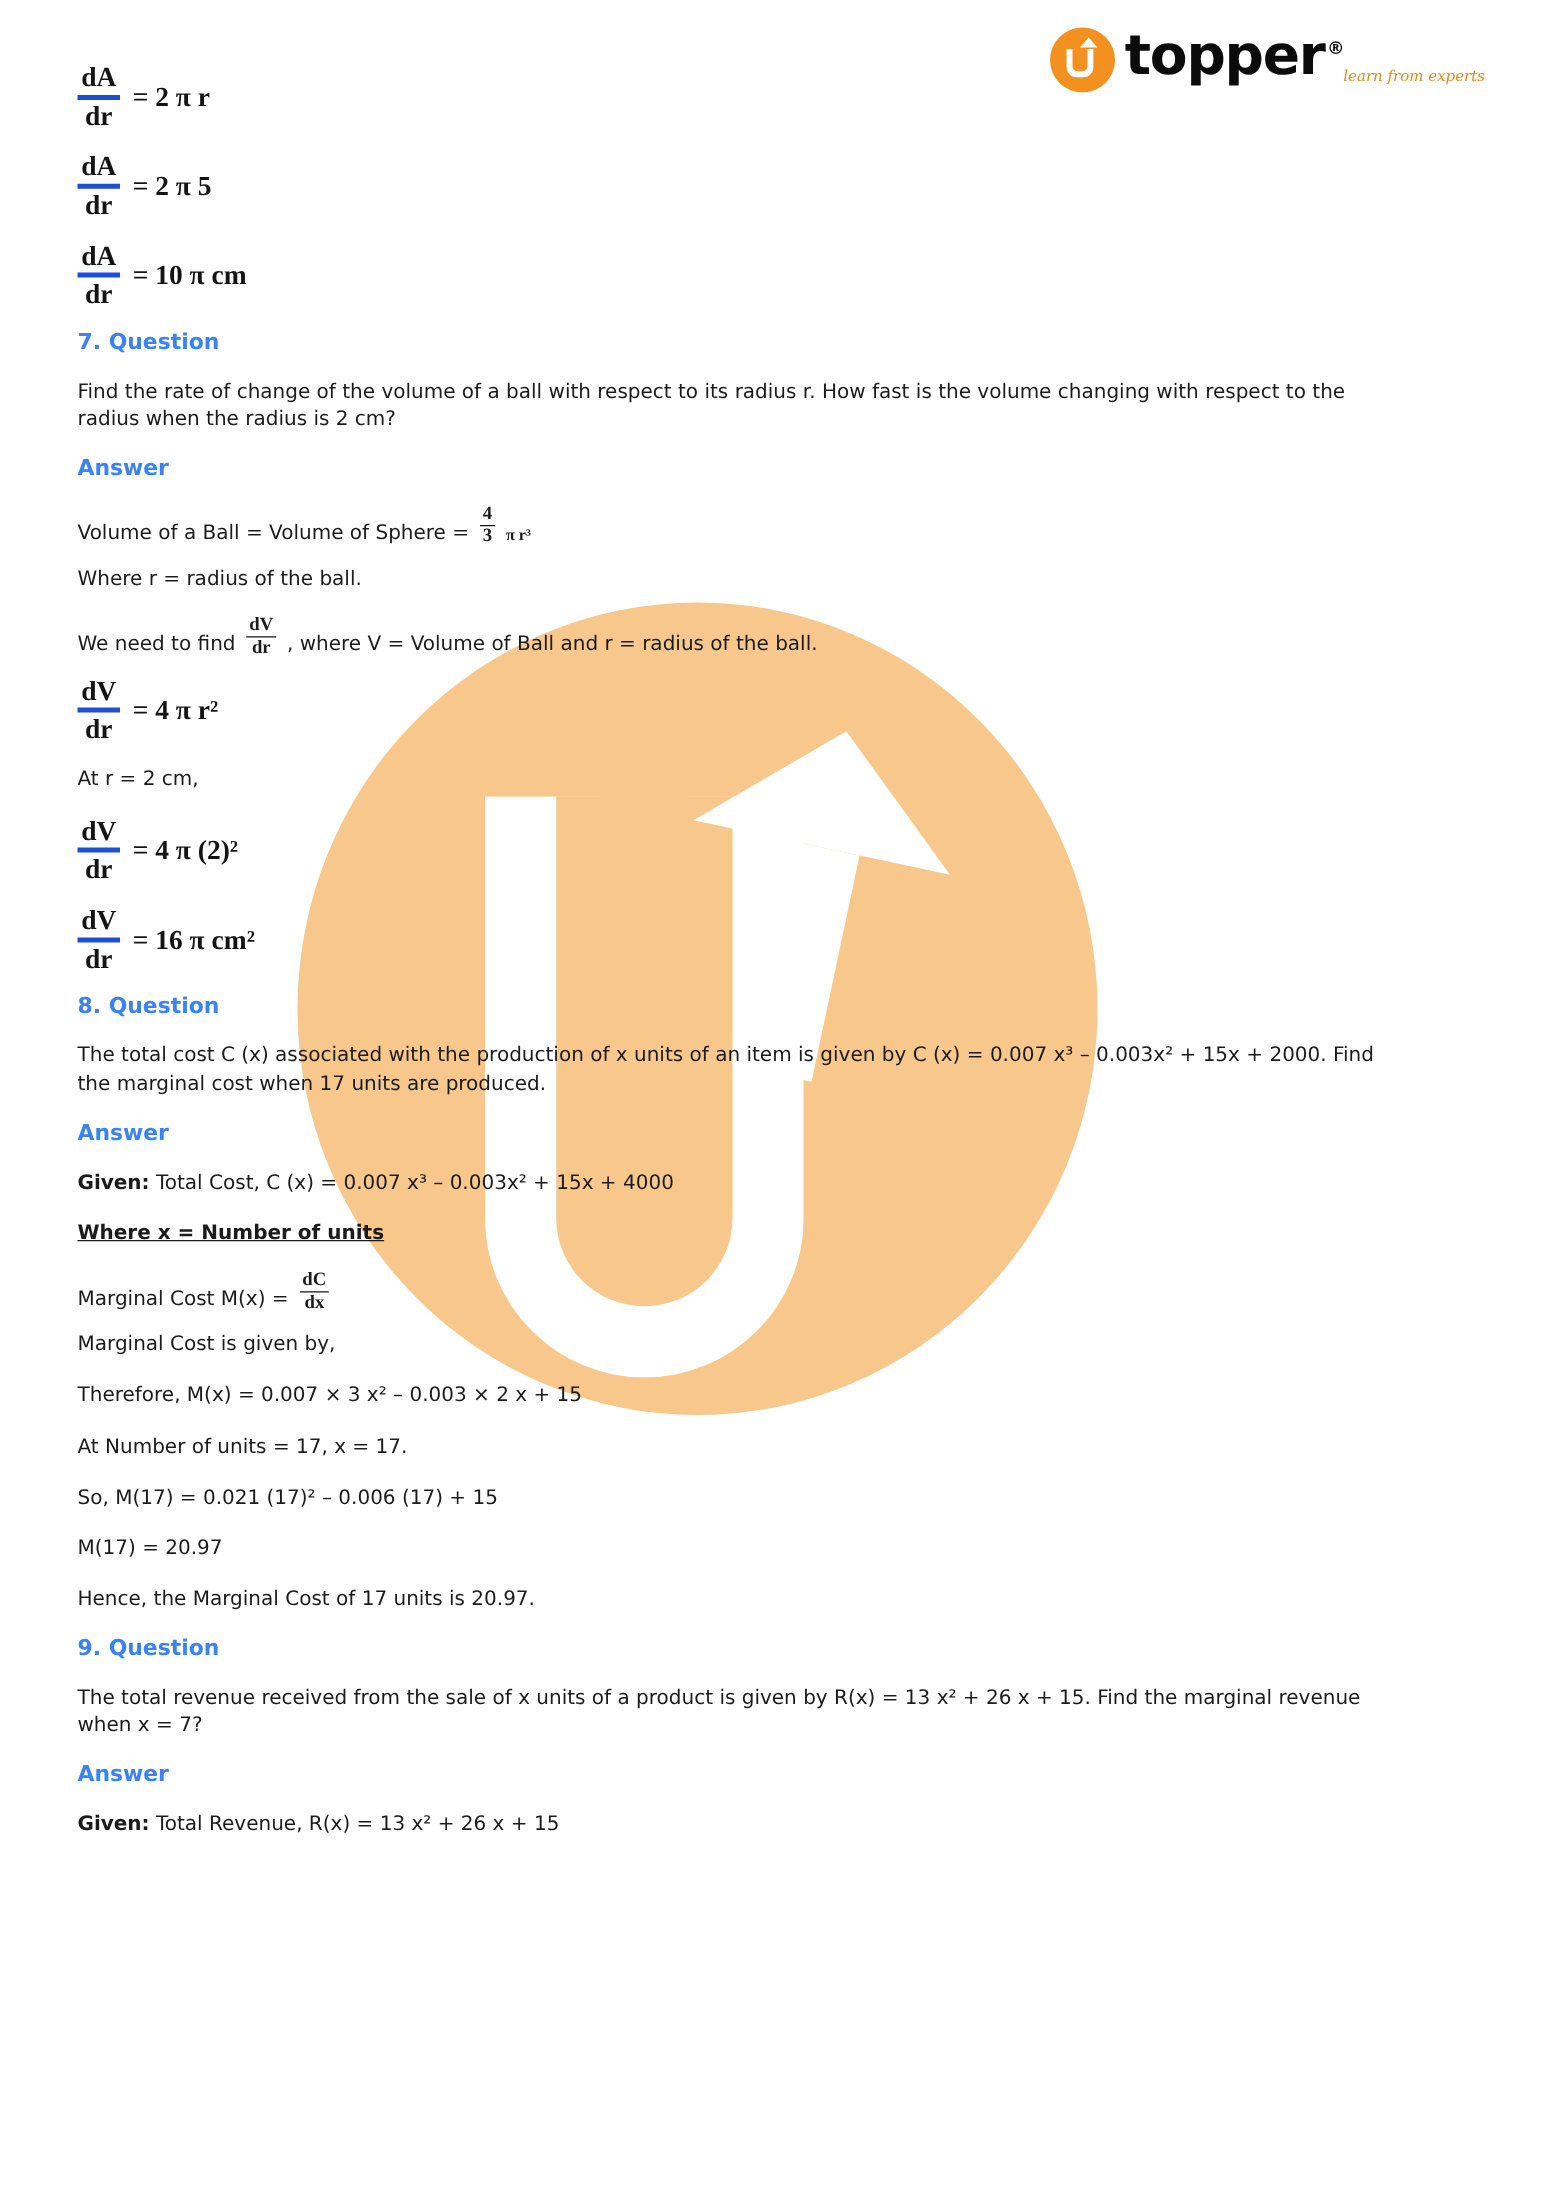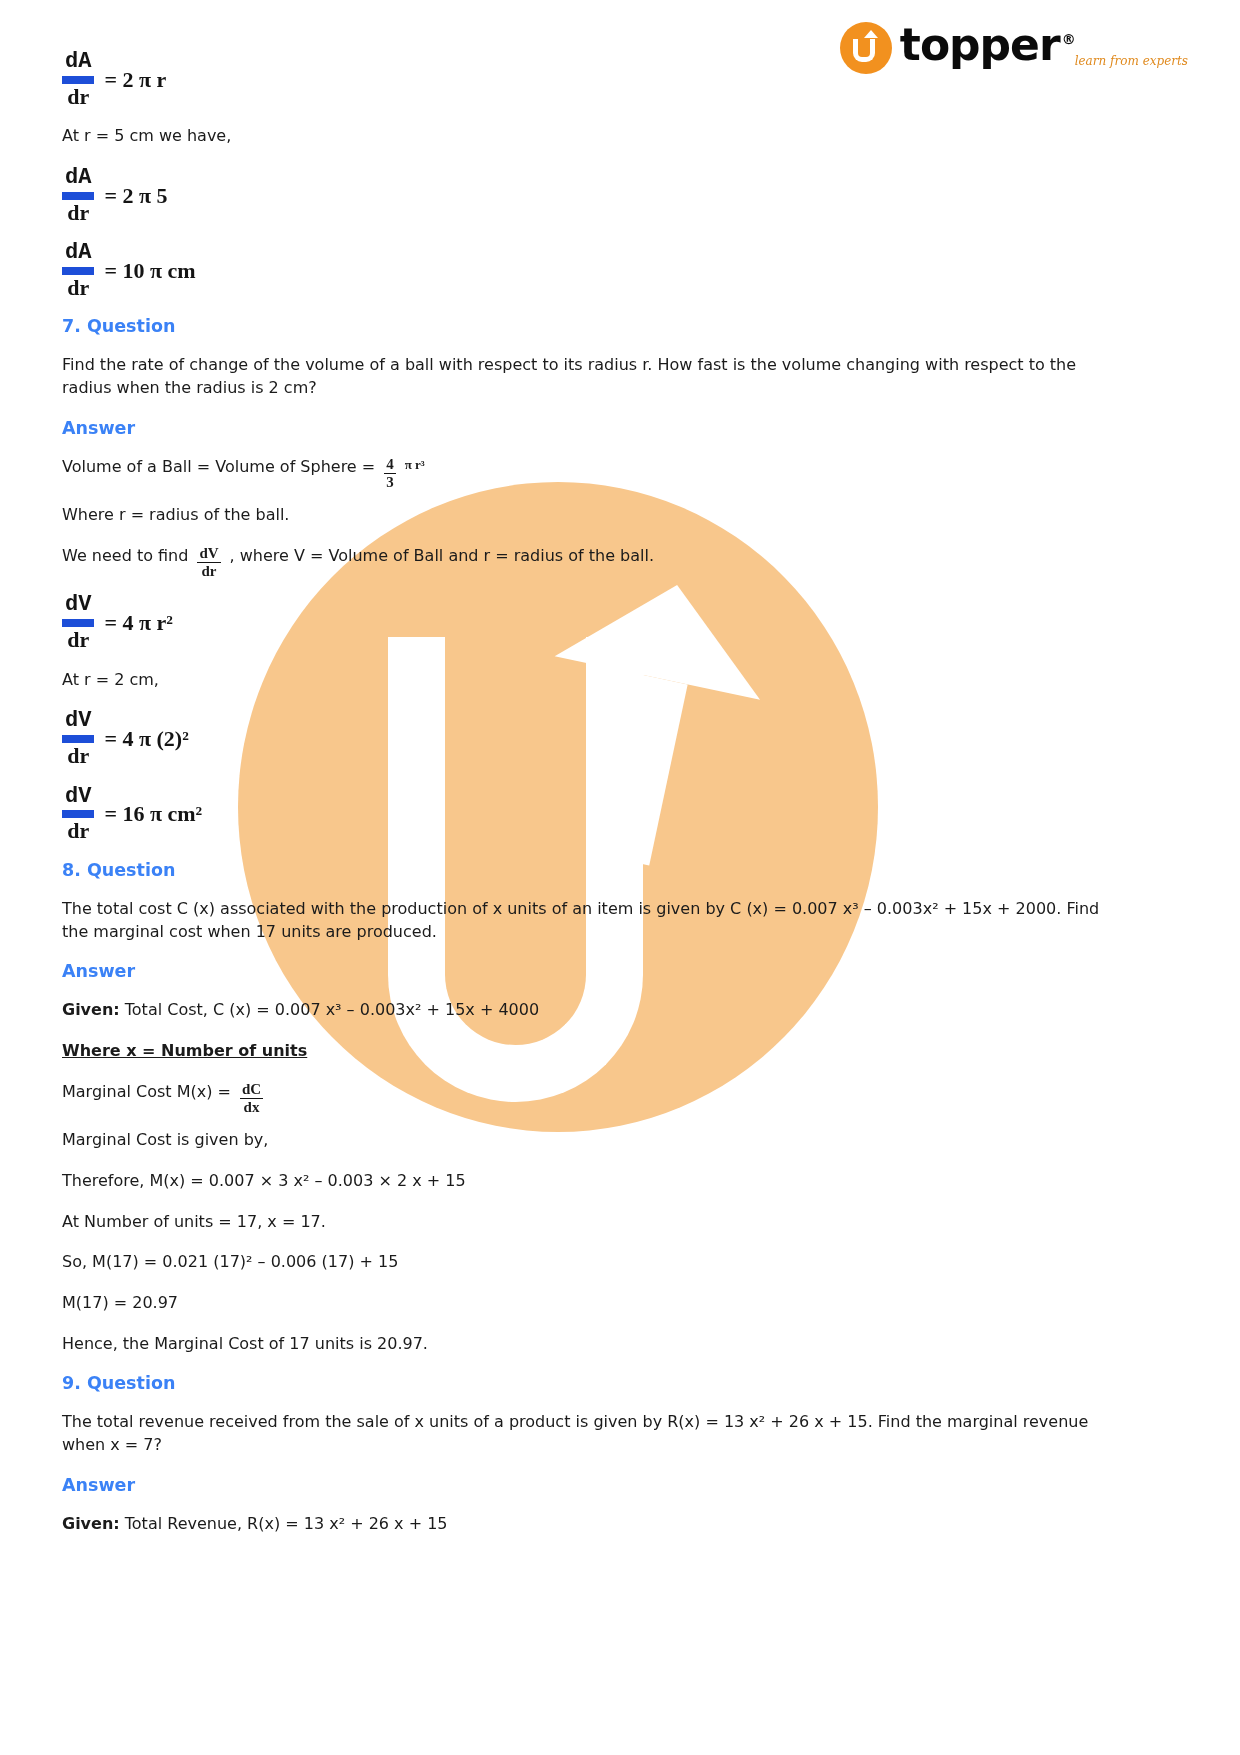--- a/index.html
+++ b/index.html
@@ -34,28 +34,28 @@
   .brand-row { font-weight:bold; font-size:44px; line-height:1.05; letter-spacing:-1px; color:#0b0b0b; }
   .reg { font-size:14px; vertical-align:super; font-weight:bold; margin-left:2px; }
   .tagline { font-family:"DejaVu Serif", serif; font-style:italic; font-size:12px; color:#E08A1E; margin-top:-6px; }
 
   
   .page { position:relative; z-index:1; padding:50px 60px 0 62px; }
 
   .formula { font-family:"Liberation Serif", serif; font-size:22px; font-weight:700;
              margin:0 0 16px; display:flex; align-items:center; gap:10px; color:#141414; }
   .frac { display:inline-flex; flex-direction:column; align-items:center; line-height:1.12; }
-  .frac .num { padding:0 3px 1px; border-bottom:8px solid #1d4ed8;font-family:Liberation Mono, monospace; }
+  .frac .num { padding:0 3px 1px; border-bottom:4px solid #1d4ed8; }
   .frac .den { padding-top:1px; }
 
   .para { font-size:16px; line-height:1.42; margin:0 0 18px; max-width:1060px; color:#1b1b1b; }
   .heading { font-size:17.5px; font-weight:700; margin:0 0 18px; color:#3b82f6; }
   .bold { font-weight:700;text-decoration:underline; }
 
-  .ifline { display:flex; align-items:flex-start; gap:6px; flex-wrap:wrap; }
+  .ifline { display:flex; align-items:flex-end; gap:6px; flex-wrap:wrap; }
   .ifline.tight { margin-bottom:14px; }
   .ifrac { display:inline-flex; flex-direction:column; align-items:center;
            font-family:"Liberation Serif", serif; font-size:15px; font-weight:700; line-height:1.08; margin:0 3px; }
   .ifrac .num { border-bottom:1.6px solid #141414; padding:0 2px 1px; }
   .mser { font-family:"Liberation Serif", serif; font-size:13px; font-weight:700; }
 </style>
 </head>
 <body>
 
 <div class="watermark">
@@ -81,21 +81,20 @@
 <main class="page">
 
   <div class="formula">
     <span class="frac">
       <span class="num">dA</span>
       <span class="den">dr</span>
     </span>
     <span class="rhs">= 2 π r</span>
   </div>
 
-  <p class="para">At r = 5 cm we have,</p>
 
   <div class="formula">
     <span class="frac">
       <span class="num">dA</span>
       <span class="den">dr</span>
     </span>
     <span class="rhs">= 2 π 5</span>
   </div>
 
   <div class="formula">

